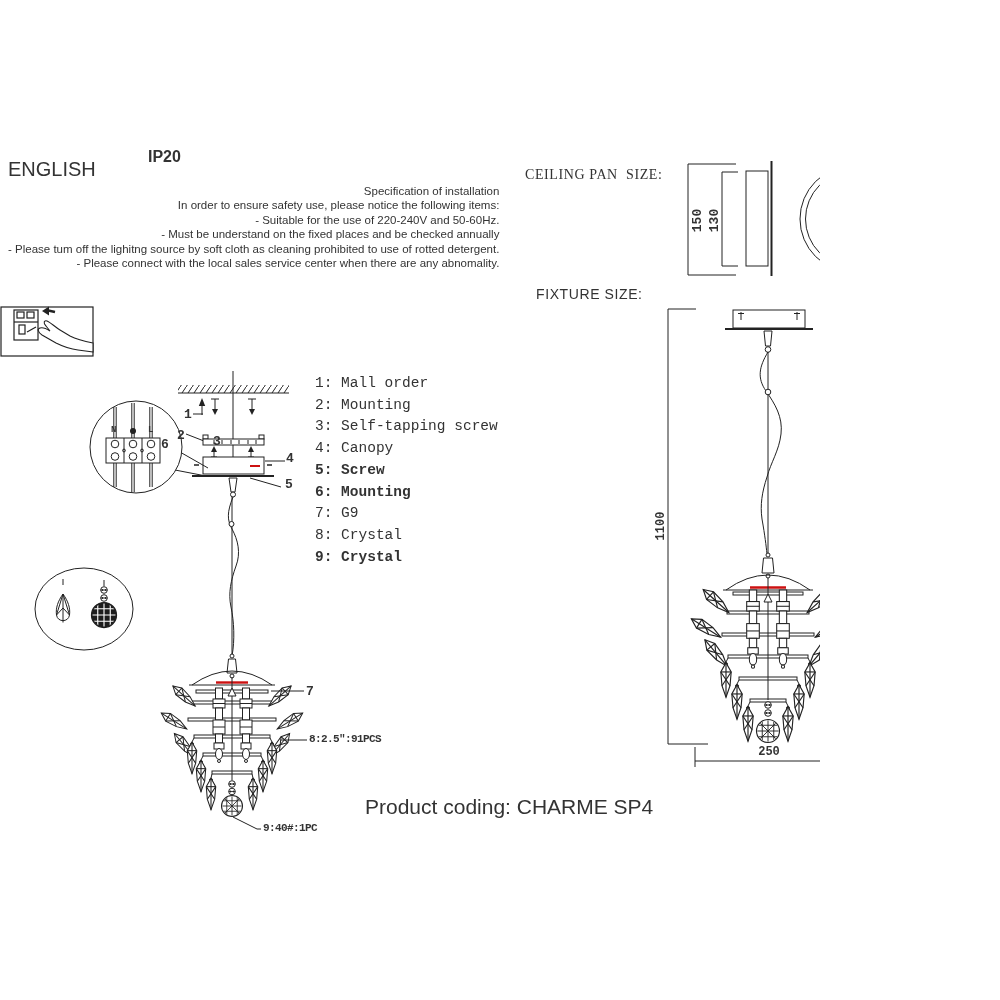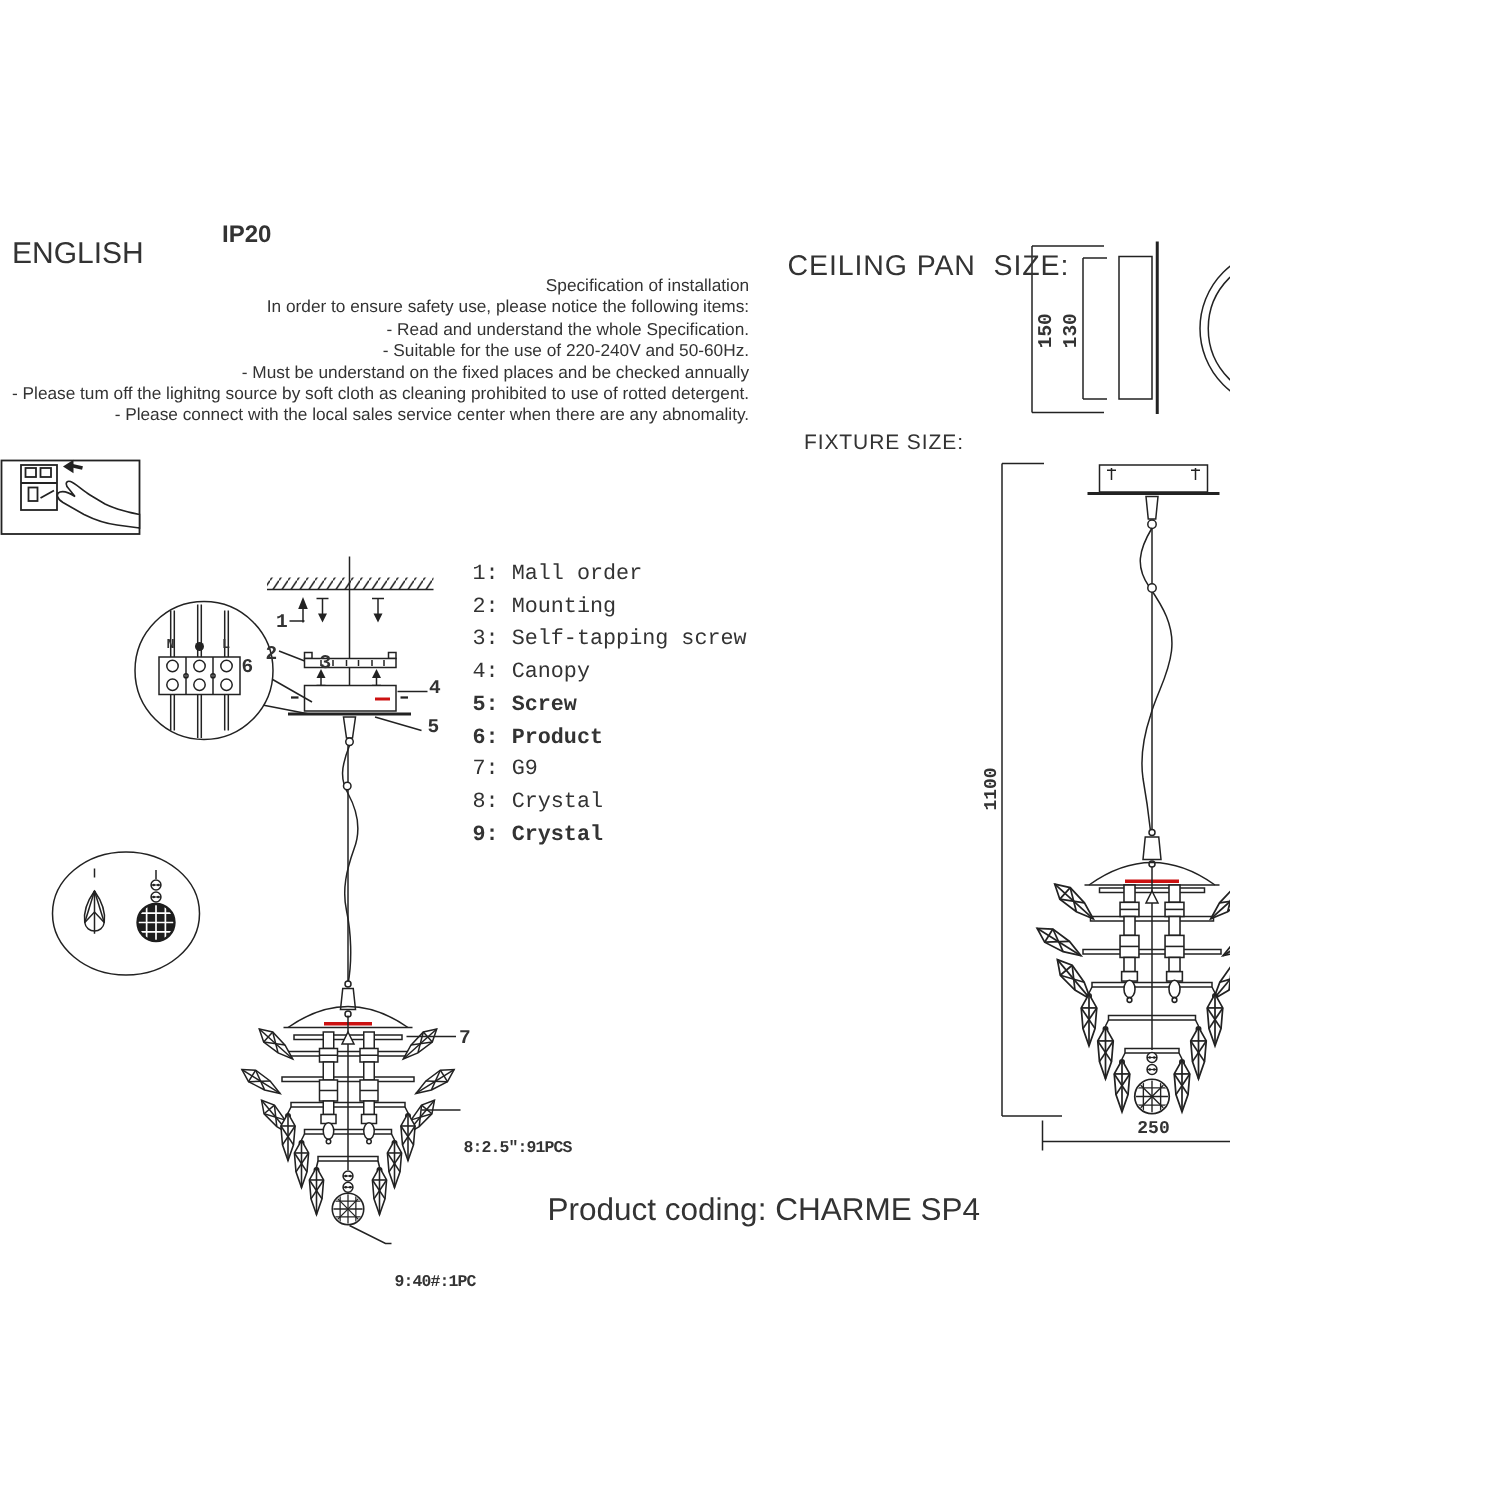--- a/index.html
+++ b/index.html
@@ -6,21 +6,21 @@
   .stage{position:relative;width:820px;height:1000px;background:#fff;overflow:hidden;
          font-family:"Liberation Sans",sans-serif;color:#333;}
   svg{position:absolute;left:0;top:0;}
   .t{position:absolute;white-space:pre;color:#333;}
   .sans{font-family:"Liberation Sans",sans-serif;}
   .mono{font-family:"Liberation Mono","DejaVu Sans Mono",monospace;}
   .bold{font-weight:bold;}
   .rot{transform:rotate(-90deg);transform-origin:center;text-align:center;}
   .speclines div{line-height:14.4px;font-size:11.5px;}
   .partslist div{line-height:21.7px;font-size:14.5px;}
-  .callout{letter-spacing:-0.6px;margin-top:27px;}
+  .callout{letter-spacing:-0.6px;}
 </style>
 </head>
 <body>
 
 <div class="stage">
 
 <svg width="1000" height="1000" viewBox="0 0 1000 1000">
 <defs>
   <pattern id="hatchp" width="6" height="9" patternUnits="userSpaceOnUse">
     <line x1="0" y1="9" x2="6" y2="0" stroke="#222" stroke-width="1"></line>
@@ -381,40 +381,39 @@
   </g>
 </g>
 </svg>
 
 <div class="t sans" style="left:8px;top:158px;font-size:20px;">ENGLISH</div>
 <div class="t sans" style="left:148px;top:148px;font-size:16px;font-weight:bold;">IP20</div>
 
 <div class="speclines" style="position:absolute;left:8px;top:184px;text-align:right;">
   <div class="t sans" style="position:static">Specification of installation</div>
   <div class="t sans" style="position:static">In order to ensure safety use, please notice the following items:</div>
-  <div class="t sans" style="position:static">- Read and understand the whole Specification.</div>
   <div class="t sans" style="position:static">- Suitable for the use of 220-240V and 50-60Hz.</div>
   <div class="t sans" style="position:static">- Must be understand on the fixed places and be checked annually</div>
   <div class="t sans" style="position:static">- Please tum off the lighitng source by soft cloth as cleaning prohibited to use of rotted detergent.</div>
   <div class="t sans" style="position:static">- Please connect with the local sales service center when there are any abnomality.</div>
 </div>
 
 <div class="partslist mono" style="position:absolute;left:315px;top:373px;">
   <div>1: Mall order</div>
   <div>2: Mounting</div>
   <div>3: Self-tapping screw</div>
   <div>4: Canopy</div>
   <div class="bold">5: Screw</div>
-  <div class="bold">6: Product</div>
+  <div class="bold">6: Mounting</div>
   <div>7: G9</div>
   <div>8: Crystal</div>
   <div class="bold">9: Crystal</div>
 </div>
 
-<div class="t sans" style="left:525px;top:167px;font-size:19px;letter-spacing:0.6px;">CEILING PAN  SIZE:</div>
+<div class="t sans" style="left:525px;top:167px;font-size:14px;letter-spacing:0.6px;font-family:Liberation Serif, serif;">CEILING PAN  SIZE:</div>
 <div class="t sans" style="left:536px;top:286px;font-size:14px;letter-spacing:0.6px;">FIXTURE SIZE:</div>
 
 <div class="t mono bold rot" style="left:680px;top:213px;width:34px;font-size:13px;">150</div>
 <div class="t mono bold rot" style="left:697px;top:213px;width:34px;font-size:13px;">130</div>
 <div class="t mono bold rot" style="left:639px;top:519px;width:44px;font-size:12px;">1100</div>
 <div class="t mono bold" style="left:749px;top:745px;width:40px;text-align:center;font-size:12px;">250</div>
 
 <div class="t mono bold" style="left:184px;top:407px;font-size:13px;">1</div>
 <div class="t mono bold" style="left:177px;top:428px;font-size:13px;">2</div>
 <div class="t mono bold" style="left:213px;top:434px;font-size:13px;">3</div>

